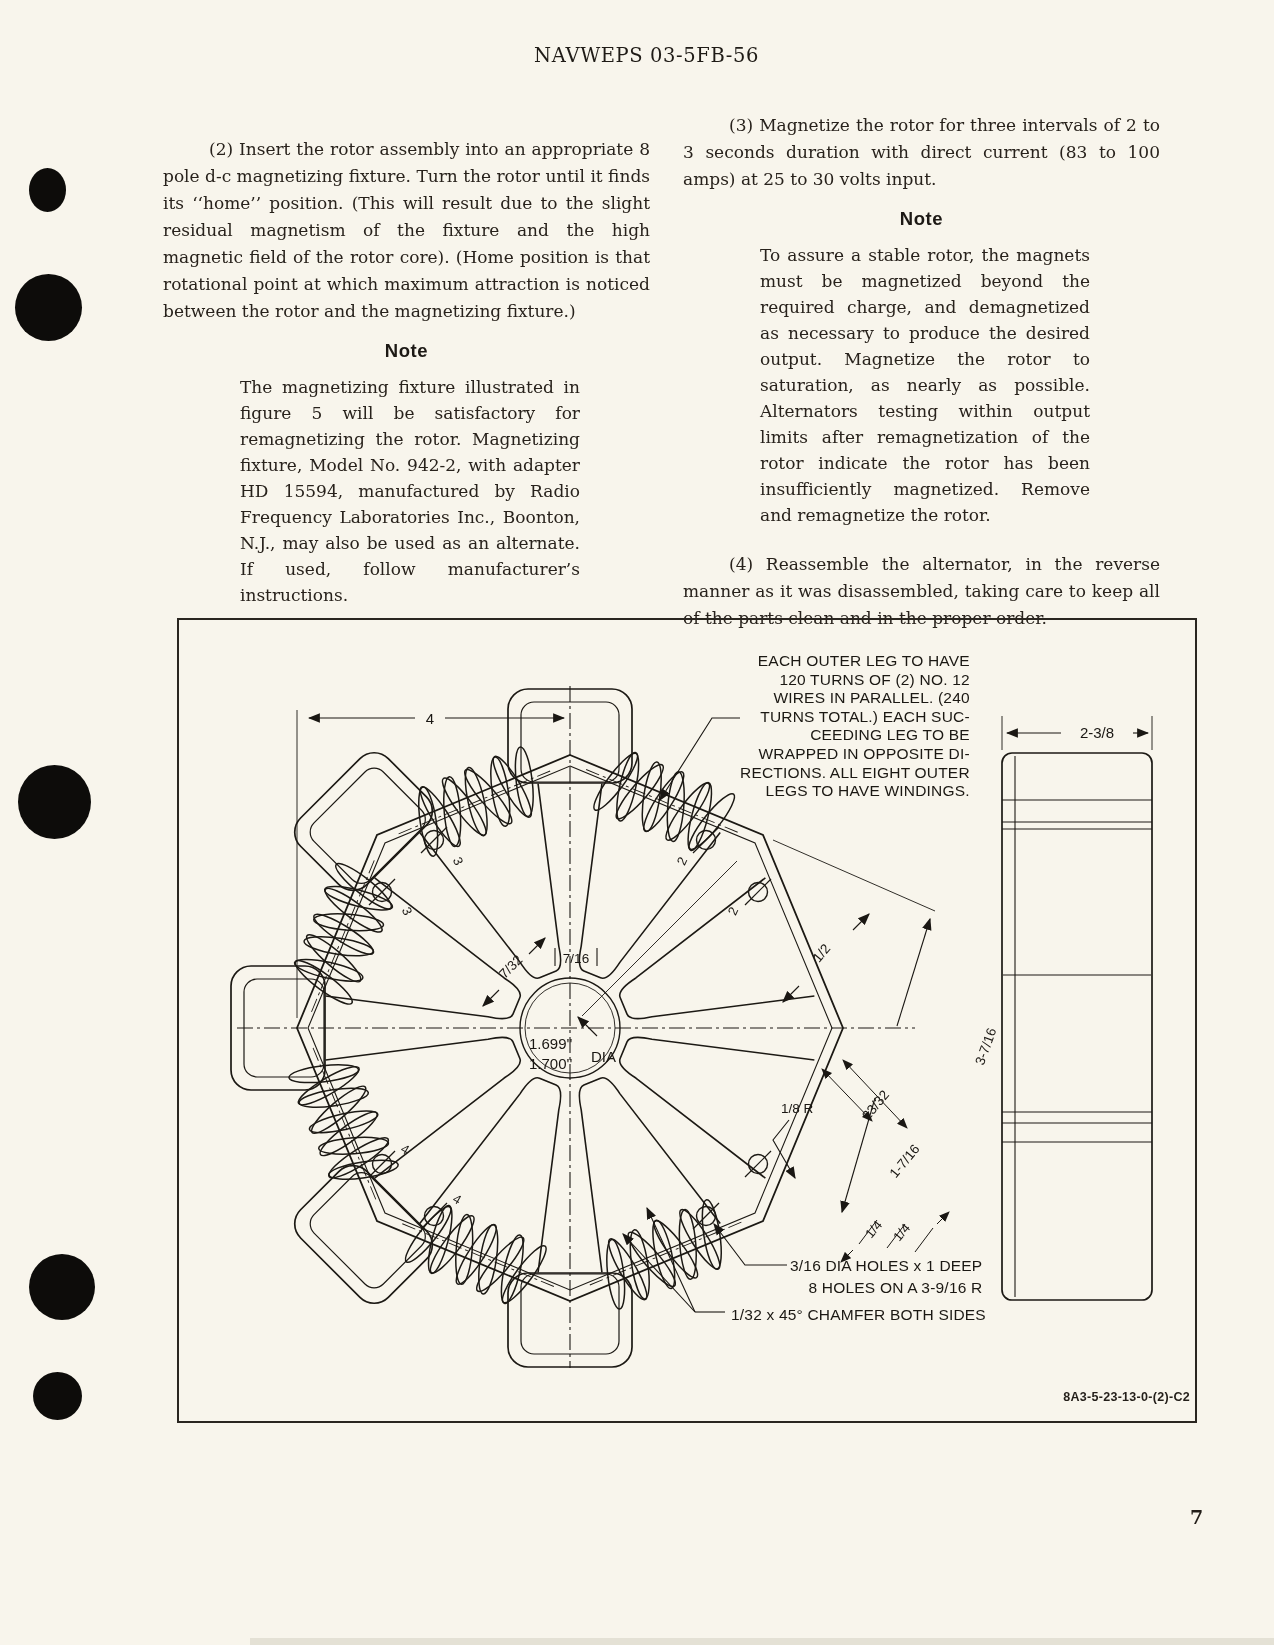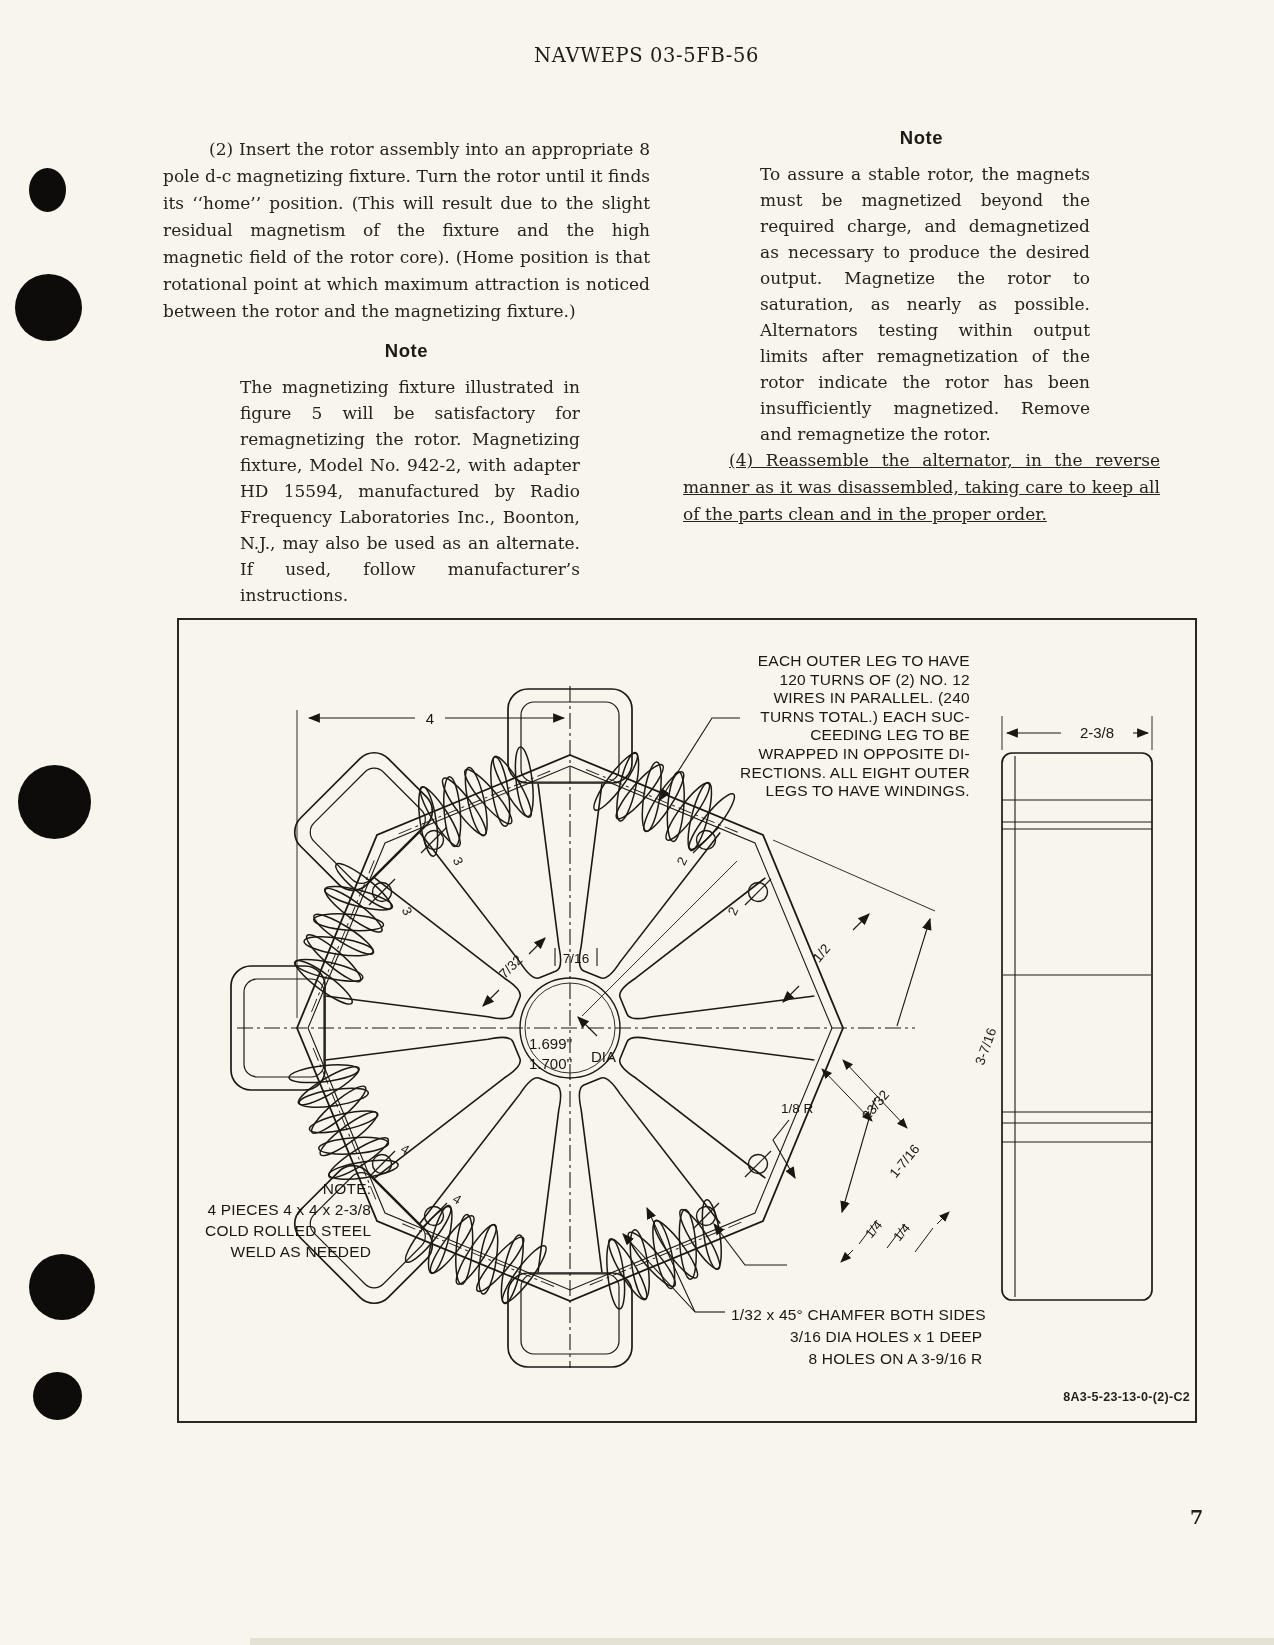--- a/index.html
+++ b/index.html
@@ -9,21 +9,21 @@
   .header{left:0;right:0;top:44px;text-align:center;
           font:19.5px "DejaVu Serif",serif;letter-spacing:.6px;color:#1f1b16;padding-left:19px;}
   .col{position:absolute;top:112px;}
   .col-left{left:163px;width:487px;margin-top:24px;}
   .col-right{left:683px;width:477px;}
   .body-text{font:17px/27px "DejaVu Serif",serif;text-align:justify;margin:0;color:#28221c;}
   .indent{text-indent:46px;}
   .note-title{text-align:center;font:700 18.5px "Liberation Sans",sans-serif;
               letter-spacing:.6px;margin:15px 0 12px 0;color:#1d1915;}
   .note-body{margin:0 70px 0 77px;font:17px/26px "DejaVu Serif",serif;text-align:justify;}
-  .para-4{margin-top:0;text-decoration:underline;}
+  .para-4{margin-top:23px;}
   .figure-border{left:177px;top:618px;width:1020px;height:805px;
                  border:2px solid #2a2620;box-sizing:border-box;}
   .fig-svg{left:177px;top:618px;}
   .fig-label{position:absolute;font:15.5px/18.6px "Liberation Sans",sans-serif;
              letter-spacing:.2px;color:#1b1813;white-space:nowrap;text-align:right;}
   .fig-note-line{line-height:21px;}
   .fig-note-line.ind{margin-left:22px;}
   .holes-note div{line-height:21.5px;}
   .part-code{left:940px;top:1390px;width:250px;text-align:right;
              font:700 12.5px "Liberation Sans",sans-serif;letter-spacing:.3px;}
@@ -55,20 +55,21 @@
 
   <div class="abs header">NAVWEPS 03-5FB-56</div>
 
   <div class="col col-left">
     <p class="body-text indent">(2) Insert the rotor assembly into an appropriate 8 pole d-c magnetizing fixture. Turn the rotor until it finds its ‘‘home’’ position. (This will result due to the slight residual magnetism of the fixture and the high magnetic field of the rotor core). (Home position is that rotational point at which maximum attraction is noticed between the rotor and the magnetizing fixture.)</p>
     <div class="note-title">Note</div>
     <p class="body-text note-body">The magnetizing fixture illustrated in figure 5 will be satisfactory for remagnetizing the rotor. Magnetizing fixture, Model No. 942-2, with adapter HD 15594, manufactured by Radio Frequency Laboratories Inc., Boonton, N.J., may also be used as an alternate. If used, follow manufacturer’s instructions.</p>
   </div>
 
   <div class="col col-right">
+    <p class="body-text indent">(3) Magnetize the rotor for three intervals of 2 to 3 seconds duration with direct current (83 to 100 amps) at 25 to 30 volts input.</p>
     <div class="note-title">Note</div>
     <p class="body-text note-body">To assure a stable rotor, the magnets must be magnetized beyond the required charge, and demagnetized as necessary to produce the desired output. Magnetize the rotor to saturation, as nearly as possible. Alternators testing within output limits after remagnetization of the rotor indicate the rotor has been insufficiently magnetized. Remove and remagnetize the rotor.</p>
     <p class="body-text indent para-4">(4) Reassemble the alternator, in the reverse manner as it was disassembled, taking care to keep all of the parts clean and in the proper order.</p>
   </div>
 
   <div class="abs figure-border"></div>
 
   <svg class="abs fig-svg" width="1020" height="805" viewBox="0 0 1020 805">
     <defs>
       <marker id="arr" viewBox="0 0 10 8" refX="9" refY="4" markerWidth="11" markerHeight="9" orient="auto">
@@ -261,28 +262,22 @@
     <div>EACH OUTER LEG TO HAVE</div>
     <div>120 TURNS OF (2) NO. 12</div>
     <div>WIRES IN PARALLEL. (240</div>
     <div>TURNS TOTAL.) EACH SUC-</div>
     <div>CEEDING LEG TO BE</div>
     <div>WRAPPED IN OPPOSITE DI-</div>
     <div>RECTIONS. ALL EIGHT OUTER</div>
     <div>LEGS TO HAVE WINDINGS.</div>
   </div>
 
-  <div class="fig-label" style="left:183px;top:1178px;">
-    <div class="fig-note-line">NOTE:</div>
-    <div class="fig-note-line ind">4 PIECES 4 x 4 x 2-3/8</div>
-    <div class="fig-note-line ind">COLD ROLLED STEEL</div>
-    <div class="fig-note-line ind">WELD AS NEEDED</div>
-  </div>
-
-  <div class="fig-label holes-note" style="left:790px;top:1326px;">
+
+  <div class="fig-label holes-note" style="left:790px;top:1255px;">
     <div>3/16 DIA HOLES x 1 DEEP</div>
     <div>8 HOLES ON A 3-9/16 R</div>
   </div>
 
   <div class="fig-label" style="left:731px;top:1306px;">1/32 x 45° CHAMFER BOTH SIDES</div>
 
   <div class="abs part-code">8A3-5-23-13-0-(2)-C2</div>
 
 
   <div class="abs page-number">7</div>

